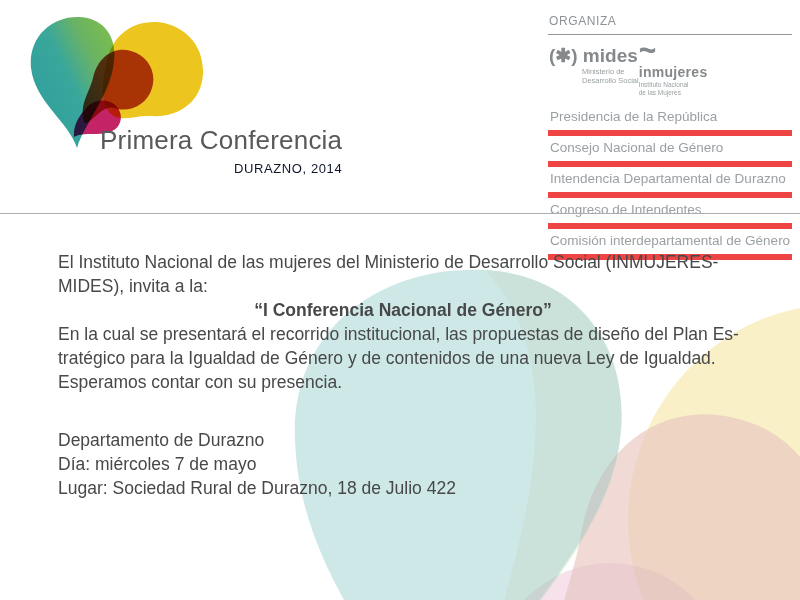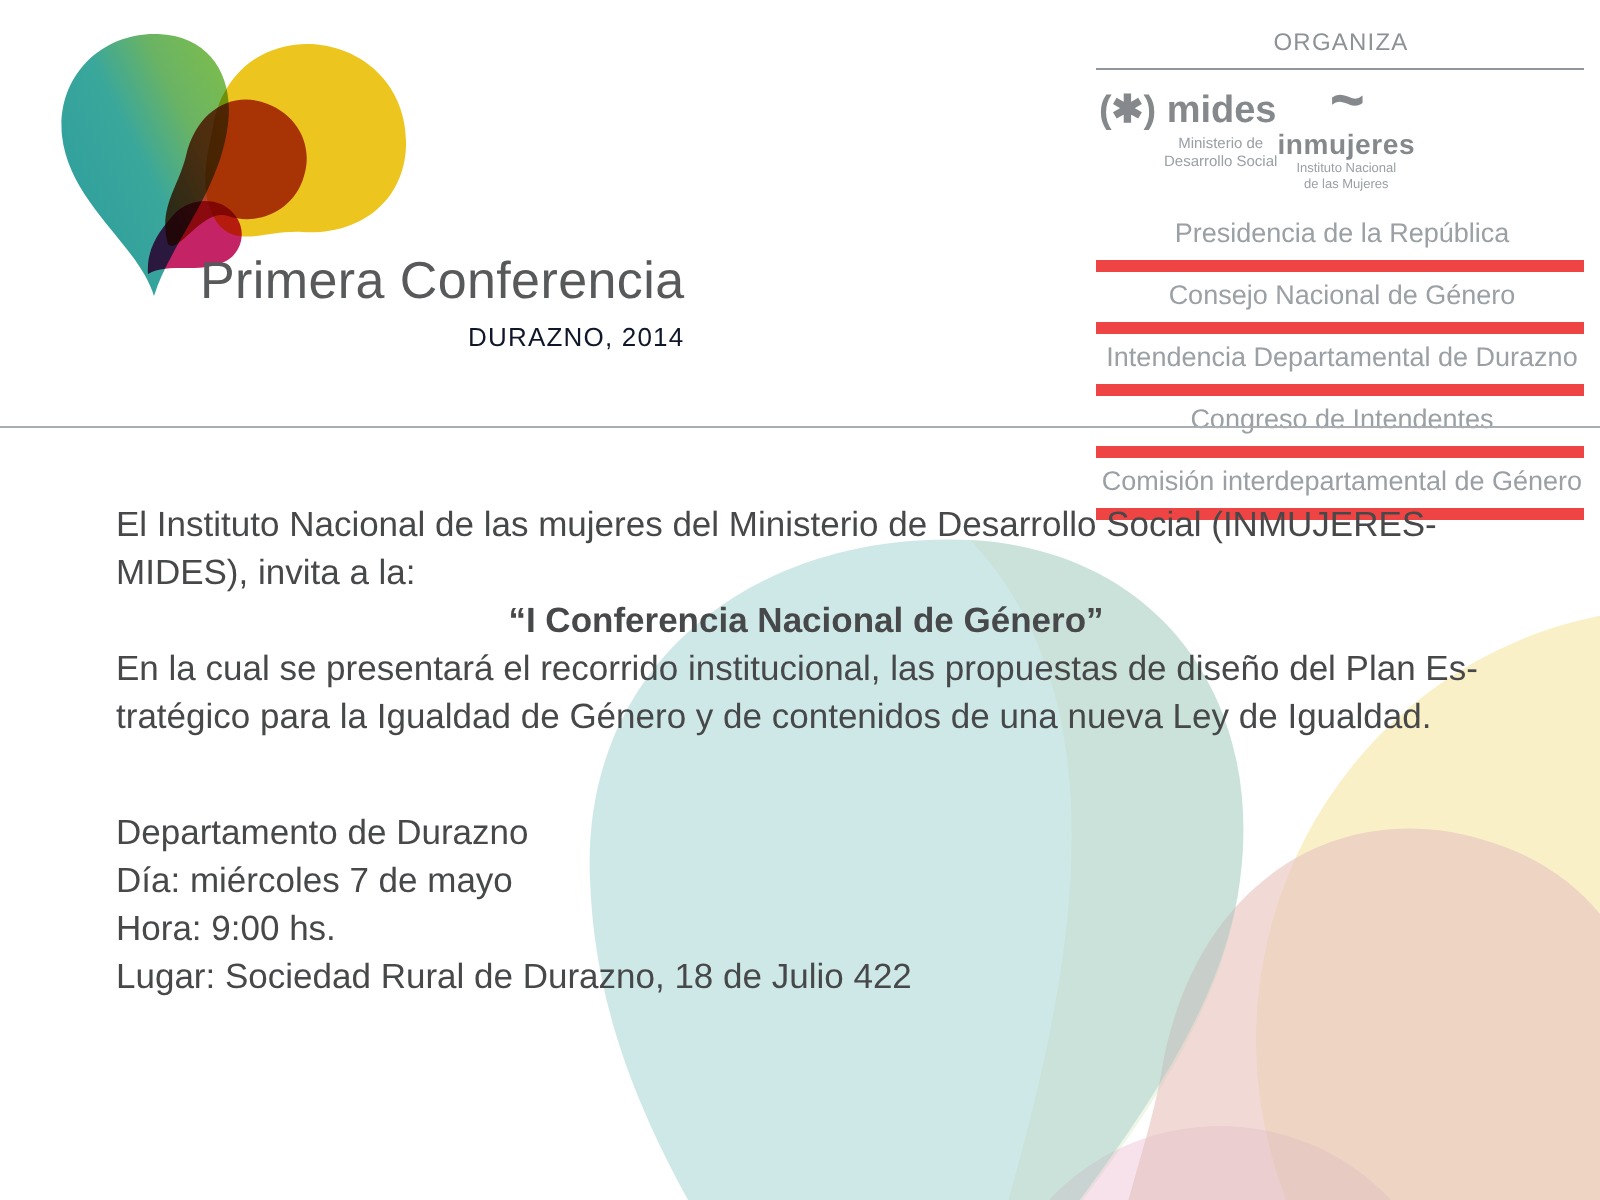--- a/index.html
+++ b/index.html
@@ -19,21 +19,21 @@
   
   .logo-svg { position:absolute; left:27px; top:10px; width:180px; height:140px; isolation:isolate; }
   .logo-svg path { mix-blend-mode:multiply; }
 
   .title-block { position:absolute; left:100px; top:126px; color:#58595b; }
   .title-line1 { font-size:26px; line-height:28px; font-weight:400; letter-spacing:0.2px; }
   .title-line2 { font-size:30px; line-height:33px; font-weight:bold; letter-spacing:0.2px; }
   .title-sub   { font-size:13px; line-height:15px; margin-top:7px; letter-spacing:0.6px; color:#0f172a;text-align:right; }
 
   
-  .right-col { position:absolute; left:548px; top:12px; width:244px;text-align:center; }
+  .right-col { position:absolute; left:548px; top:12px; width:244px; }
   .col-label {
     font-size:12px; color:#8d9296; letter-spacing:0.6px;
     padding:2px 0 6px 1px; border-bottom:1px solid #8f979c;
   }
   .logos-row { display:flex; align-items:flex-start; padding:11px 0 9px 1px; }
   .mides-logo { color:#85898c; }
   .mides-top { font-weight:bold; font-size:19px; line-height:20px; white-space:nowrap; }
   .mides-sub { font-size:7.5px; line-height:9px; color:#9aa0a3; margin:1px 0 0 33px; }
   .inmu-logo { color:#85898c; margin-top:-6px; }
   .inmu-tilde { font-weight:bold; font-size:30px; line-height:22px; display:inline-block; transform:scaleY(1.15); letter-spacing:-1px; }
@@ -129,19 +129,19 @@
 <div class="content">
   <p>
     <span>El Instituto Nacional de las mujeres del Ministerio de Desarrollo Social (INMUJERES-</span><br>
     <span>MIDES), invita a la:</span>
   </p>
   <p class="p-highlight">“I Conferencia Nacional de Género”</p>
   <p class="p2">
     <span>En la cual se presentará el recorrido institucional, las propuestas de diseño del Plan Es-</span><br>
     <span>tratégico para la Igualdad de Género y de contenidos de una nueva Ley de Igualdad.</span>
   </p>
+  <p class="p3">Esperamos contar con su presencia.</p>
   <div class="details">
     <div>Departamento de Durazno</div>
     <div>Día: miércoles 7 de mayo</div>
-    <div>Hora: 9:00 hs.</div>
     <div>Lugar: Sociedad Rural de Durazno, 18 de Julio 422</div>
   </div>
 </div>
 
 </body></html>

